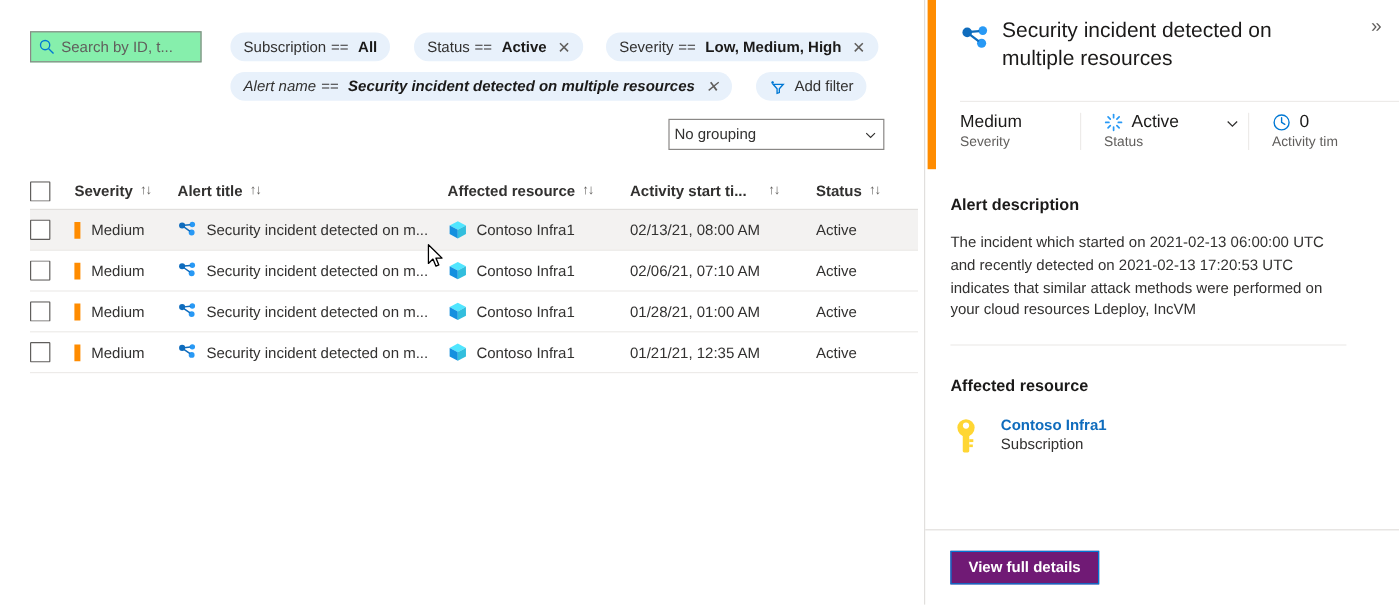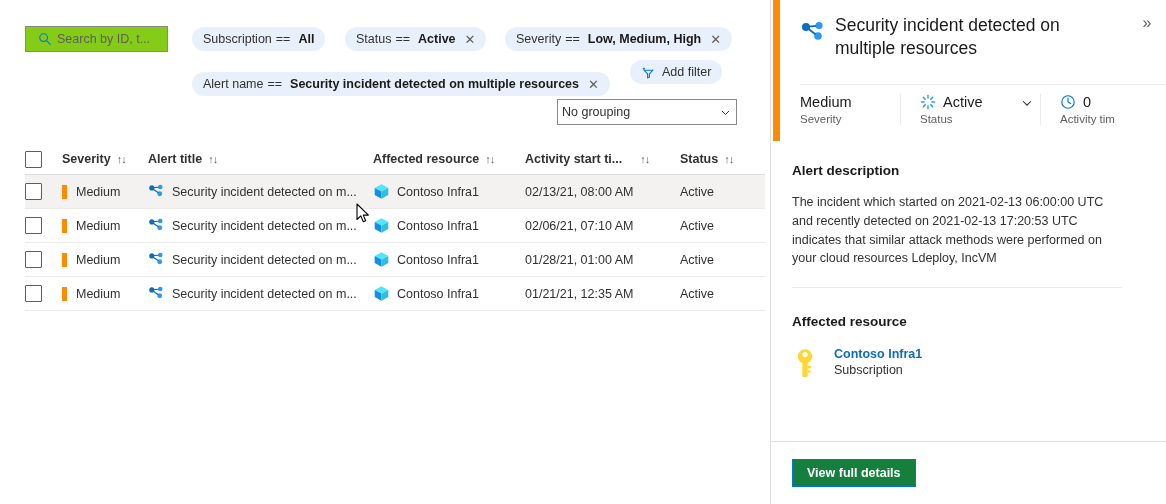--- a/index.html
+++ b/index.html
@@ -17,23 +17,23 @@
   #main {
     position: absolute; left: 0; top: 0;
     width: 770px; height: 504px;
     background: #ffffff;
     overflow: hidden;
   }
   #search-box {
     position: absolute; left: 25px; top: 26px;
     width: 143px; height: 26px;
     border: 1px solid #8a8886;
-    background: #84cc16;
+    background: #86efac;
     display: flex; align-items: center;
-    padding: 0 12px;
+    padding: 0 6px;
     font-size: 12.5px;
   }
   #search-box .s-ico {
     width: 14px; height: 14px; margin-right: 5px;
     flex: 0 0 auto; color: #0078d4;
   }
   #search-box .s-txt { color: #605e5c; font-size: 12.5px; white-space: nowrap; }
 
   .chip {
     position: absolute;
@@ -54,21 +54,21 @@
     margin-left: 9px; color: #605e5c;
     font-size: 13px; line-height: 1;
     display: inline-block;
   }
   .chip.add { color: #323130; justify-content: space-between; }
   .chip.add .funnel { margin-right: 6px; display: inline-flex; color: #0078d4; }
 
   #chip-subscription { left: 192px; top: 27px; }
   #chip-status       { left: 345px; top: 27px; }
   #chip-severity     { left: 505px; top: 27px; }
-  #chip-alertname    { left: 192px; top: 72px; }
+  #chip-alertname    { left: 192px; top: 60px; font-style: italic; }
   #chip-addfilter    { left: 630px; top: 60px; }
 
   
   #grouping {
     position: absolute; left: 557px; top: 99px;
     width: 180px; height: 26px;
     border: 1px solid #8a8886; background: #fff;
     display: flex; align-items: center; justify-content: space-between;
     padding: 0 4px; font-size: 12.5px; color: #323130;
     cursor: pointer;
@@ -198,21 +198,21 @@
     display: flex; align-items: center;
     padding-left: 21px;
     gap: 9px;
   }
   .btn {
     height: 28px; min-width: 92px;
     font-size: 12.5px; font-weight: bold;
     display: inline-flex; align-items: center; justify-content: center;
     padding: 0 14px; cursor: pointer;
   }
-  .btn.primary { background: #15803d; color: #fff; border: 1px solid #0078d4; text-align: center; }
+  .btn.primary { background: #701a75; color: #fff; border: 1px solid #0078d4; text-align: center; }
   .btn.secondary { background: #fff; color: #323130; border: 1px solid #8a8886; font-weight: normal; }
 </style>
 </head>
 <body>
 
 <div id="root">
 
   <div id="main">
 
     <div id="search-box">

